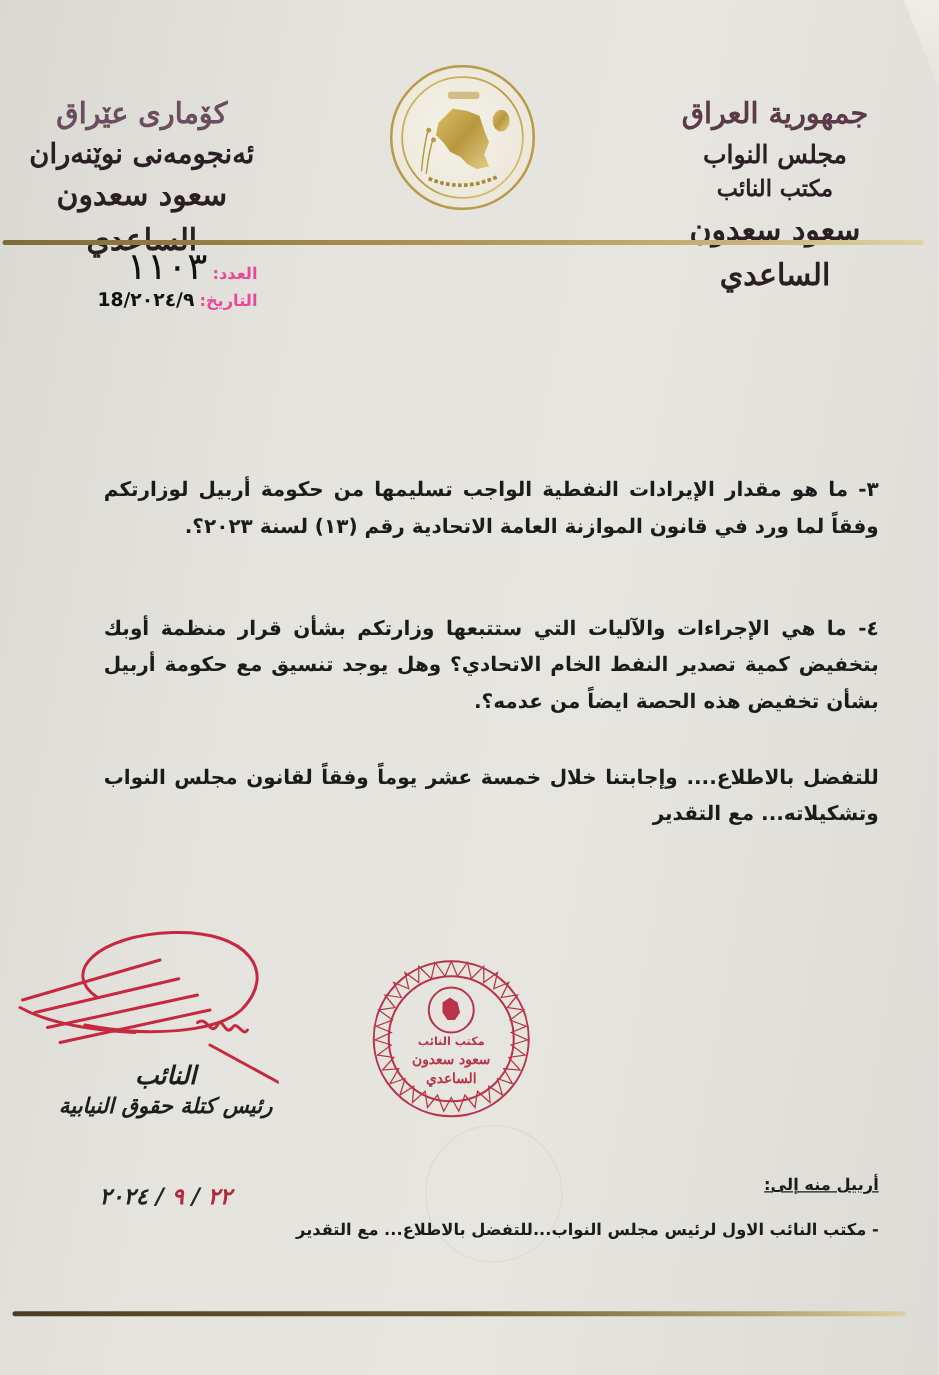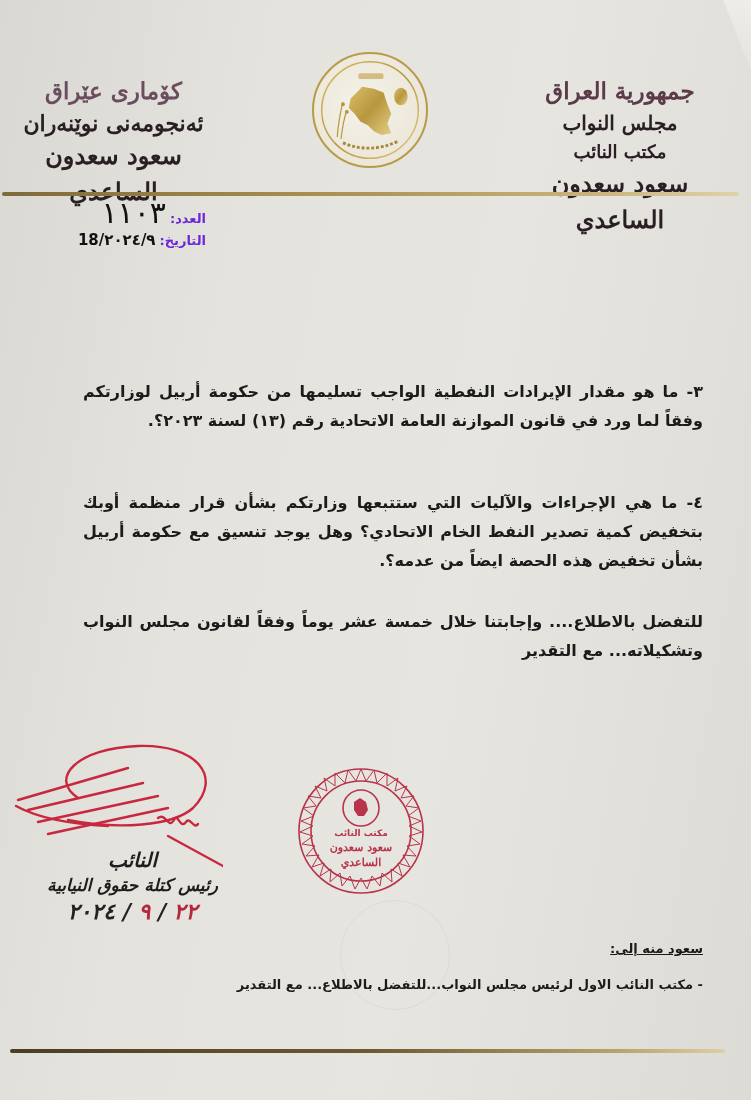--- a/index.html
+++ b/index.html
@@ -50,21 +50,21 @@
       background: linear-gradient(90deg, #7e6a3a 0%, #a88c4c 40%, #c9b27a 80%, #e0d3a8 100%);
       border-radius: 2px;
     }
     .rule-top { left: 2px; top: 192px; width: 737px; }
     .rule-bottom { left: 10px; top: 1049px; width: 715px; height: 4px; background: linear-gradient(90deg, #4b3d22 0%, #6b5a30 50%, #b6a36f 85%, #ddd0a5 100%); }
 
     .ref-block {
       position: absolute; left: 6px; top: 203px; width: 200px; direction: rtl;
     }
     .ref-row { display: flex; align-items: baseline; direction: rtl; height: 28px; }
-    .ref-label { font-size: 13px; font-weight: bold; color: #6d28d9; margin-left: 4px; }
+    .ref-label { font-size: 13px; font-weight: bold; color: #ec4899; margin-left: 4px; }
     .ref-number { font-family: "DejaVu Sans", sans-serif; font-size: 30px; color: #111; font-weight: 300; letter-spacing: 6px; margin-top: -8px; }
     .ref-date { font-size: 15px; font-weight: bold; color: #111; letter-spacing: 1px; }
 
     .body-text {
       position: absolute; right: 48px; width: 620px; direction: rtl; text-align: justify;
       font-family: "DejaVu Sans", sans-serif; font-weight: bold;
       font-size: 16px; line-height: 29px; color: #1b1b1b;
     }
     .q3 { top: 377px; }
     .q4 { top: 488px; }
@@ -74,21 +74,21 @@
     .signature {
       position: absolute; left: 8px; top: 738px; width: 215px; height: 130px;
     }
     .signer-block {
       position: absolute; left: 20px; top: 848px; width: 225px; text-align: center; direction: rtl;
       font-family: "DejaVu Serif", serif; color: #1d1d1d; font-style: italic;
     }
     .signer-title { font-size: 20px; line-height: 24px; font-weight: bold; }
     .signer-name { font-size: 26px; line-height: 34px; font-weight: bold; }
     .signer-role { font-family: "DejaVu Sans", sans-serif; font-size: 17px; line-height: 26px; font-weight: bold; }
-    .signer-date { font-size: 22px; font-weight: bold; line-height: 26px; color: #222; letter-spacing: 2px; }
+    .signer-date { font-size: 18px; font-weight: bold; line-height: 26px; color: #222; letter-spacing: 2px; margin-top: 47px; }
     .signer-date .hand { color: #b3283d; font-family: "DejaVu Serif", serif; }
 
     .stamp {
       position: absolute; left: 296px; top: 766px; width: 130px; height: 130px;
     }
     .stamp-ghost {
       position: absolute; left: 340px; top: 900px; width: 110px; height: 110px; border-radius: 50%;
       border: 1px solid rgba(200,200,195,.35);
     }
 
@@ -203,18 +203,18 @@
       <path d="M58 36 L64 32 L70 36 L72 44 L68 50 L62 50 L58 44 Z" fill="#b8344a" stroke="none"></path>
     </g>
     <text x="65" y="70" text-anchor="middle" font-family="DejaVu Sans, sans-serif" font-size="9" font-weight="bold" fill="#b8344a">مكتب النائب</text>
     <text x="65" y="85" text-anchor="middle" font-family="DejaVu Serif, serif" font-size="11" font-weight="bold" fill="#b8344a">سعود سعدون</text>
     <text x="65" y="100" text-anchor="middle" font-family="DejaVu Serif, serif" font-size="11" font-weight="bold" fill="#b8344a">الساعدي</text>
   </svg>
 </div>
 <div class="stamp-ghost"></div>
 
 <div class="cc-block">
-  <div class="cc-heading">سعود منه إلى:</div>
+  <div class="cc-heading">أربيل منه إلى:</div>
   <div class="cc-item">- مكتب النائب الاول لرئيس مجلس النواب...للتفضل بالاطلاع... مع التقدير</div>
 </div>
 
 <div class="gold-rule rule-bottom"></div>
 <div class="mobile">Mob.: 07744505055</div>
 
 </body></html>

